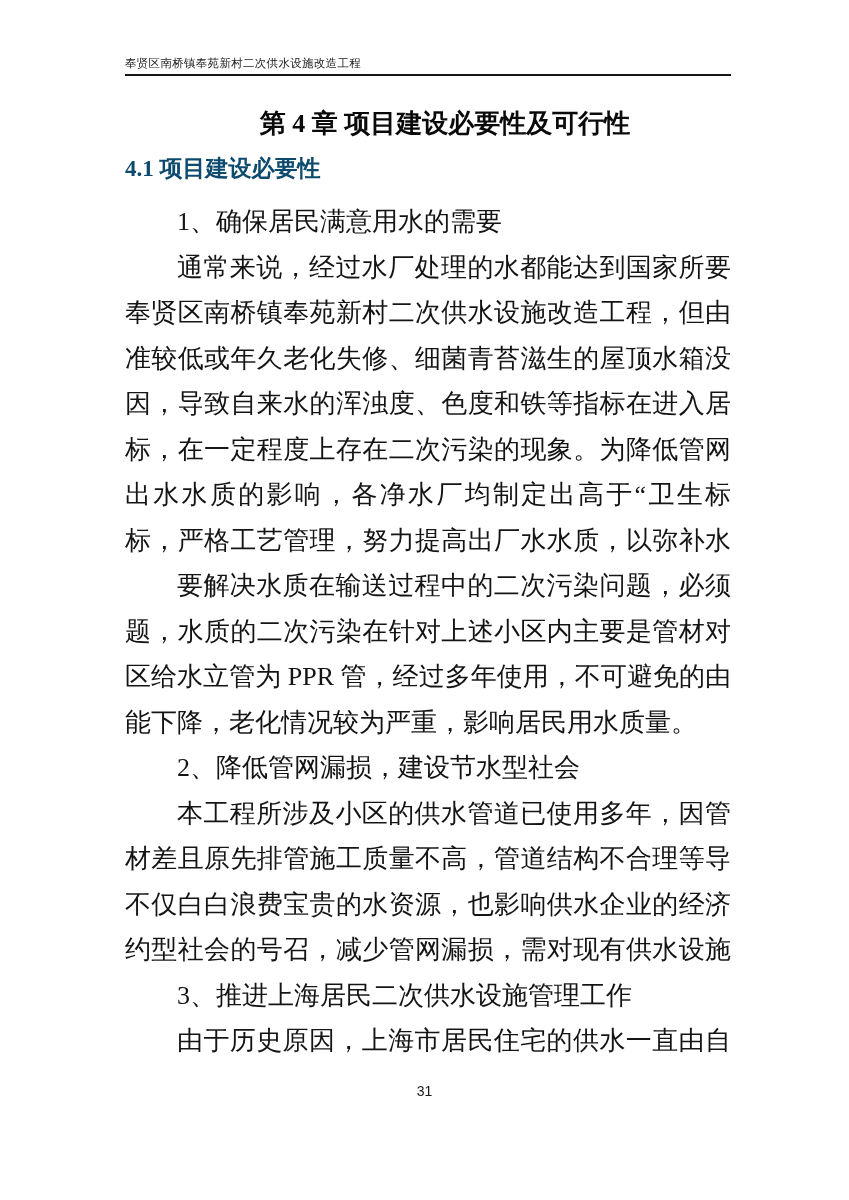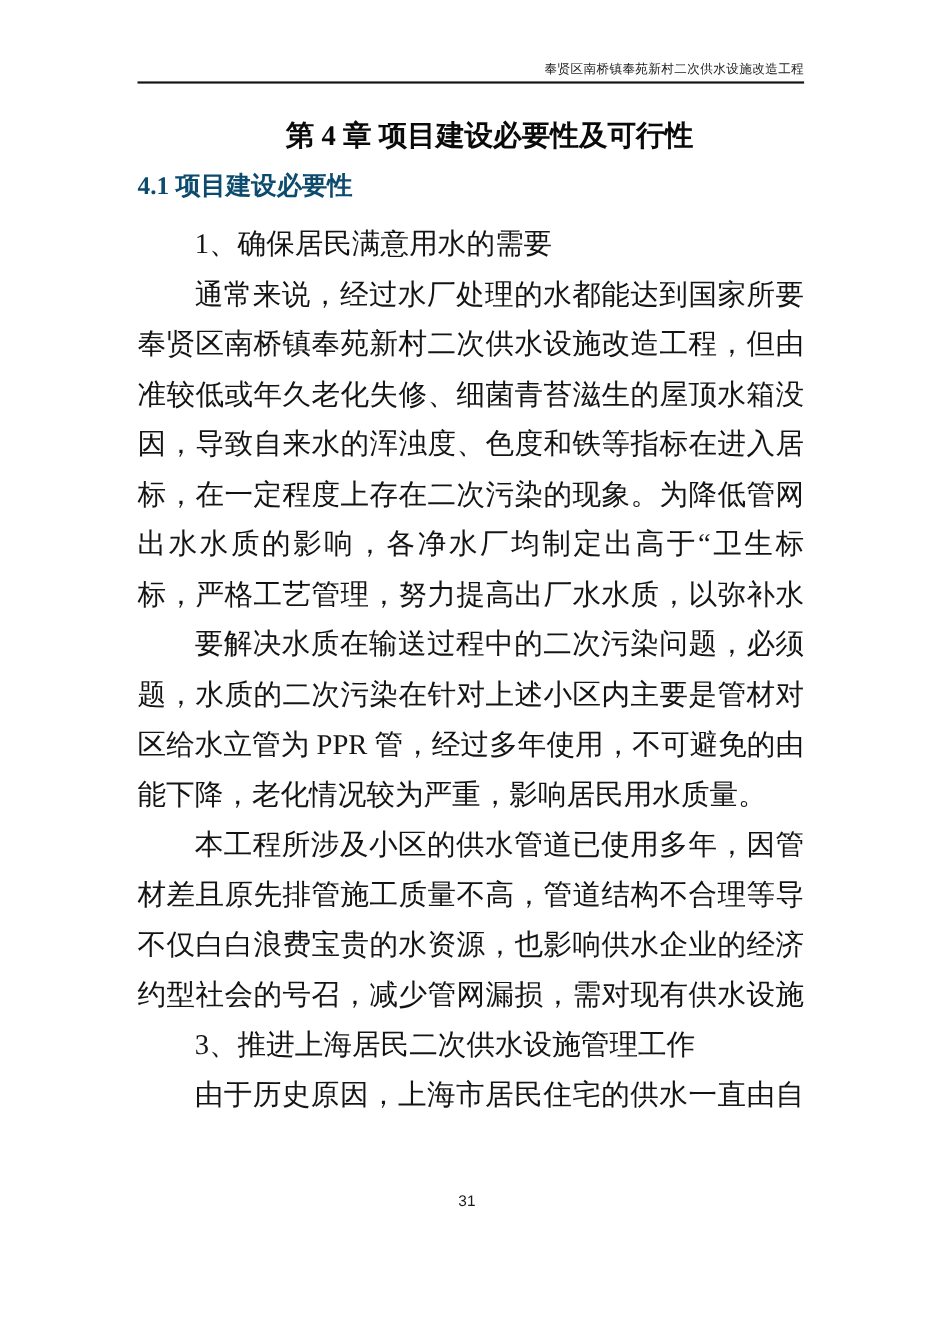--- a/index.html
+++ b/index.html
@@ -16,21 +16,21 @@
     font-family: "Liberation Serif", "DejaVu Serif", serif;
     color: #111111;
   }
   .page-header {
     position: absolute;
     top: 0;
     left: 125px;
     width: 606px;
     padding-top: 52px;
     border-bottom: 2px solid #151515;
-    text-align: right;
+    text-align: left;
     font-size: 11.5px;
     line-height: 22px;
     color: #222222;
     letter-spacing: 0.3px;
   }
   .chapter-title {
     position: absolute;
     top: 106px;
     left: 142px;
     width: 606px;
@@ -117,20 +117,23 @@
       <div class="line">标，严格工艺管理，努力提高出厂水水质，以弥补水在输送途中不可</div>
     </div>
 
     <div class="paragraph">
       <div class="line indent">要解决水质在输送过程中的二次污染问题，必须从根源上解决问</div>
       <div class="line">题，水质的二次污染在针对上述小区内主要是管材对水质的影响，小</div>
       <div class="line">区给水立管为 PPR 管，经过多年使用，不可避免的由于管材物理性</div>
       <div class="line para-end">能下降，老化情况较为严重，影响居民用水质量。</div>
     </div>
 
+    <div class="paragraph">
+      <div class="line indent para-end">2、降低管网漏损，建设节水型社会</div>
+    </div>
 
     <div class="paragraph">
       <div class="line indent">本工程所涉及小区的供水管道已使用多年，因管网老化严重，管</div>
       <div class="line">材差且原先排管施工质量不高，管道结构不合理等导致管道漏损较大，</div>
       <div class="line">不仅白白浪费宝贵的水资源，也影响供水企业的经济效益。为响应节</div>
       <div class="line para-end">约型社会的号召，减少管网漏损，需对现有供水设施进行改造。</div>
     </div>
 
     <div class="paragraph">
       <div class="line indent para-end">3、推进上海居民二次供水设施管理工作</div>

